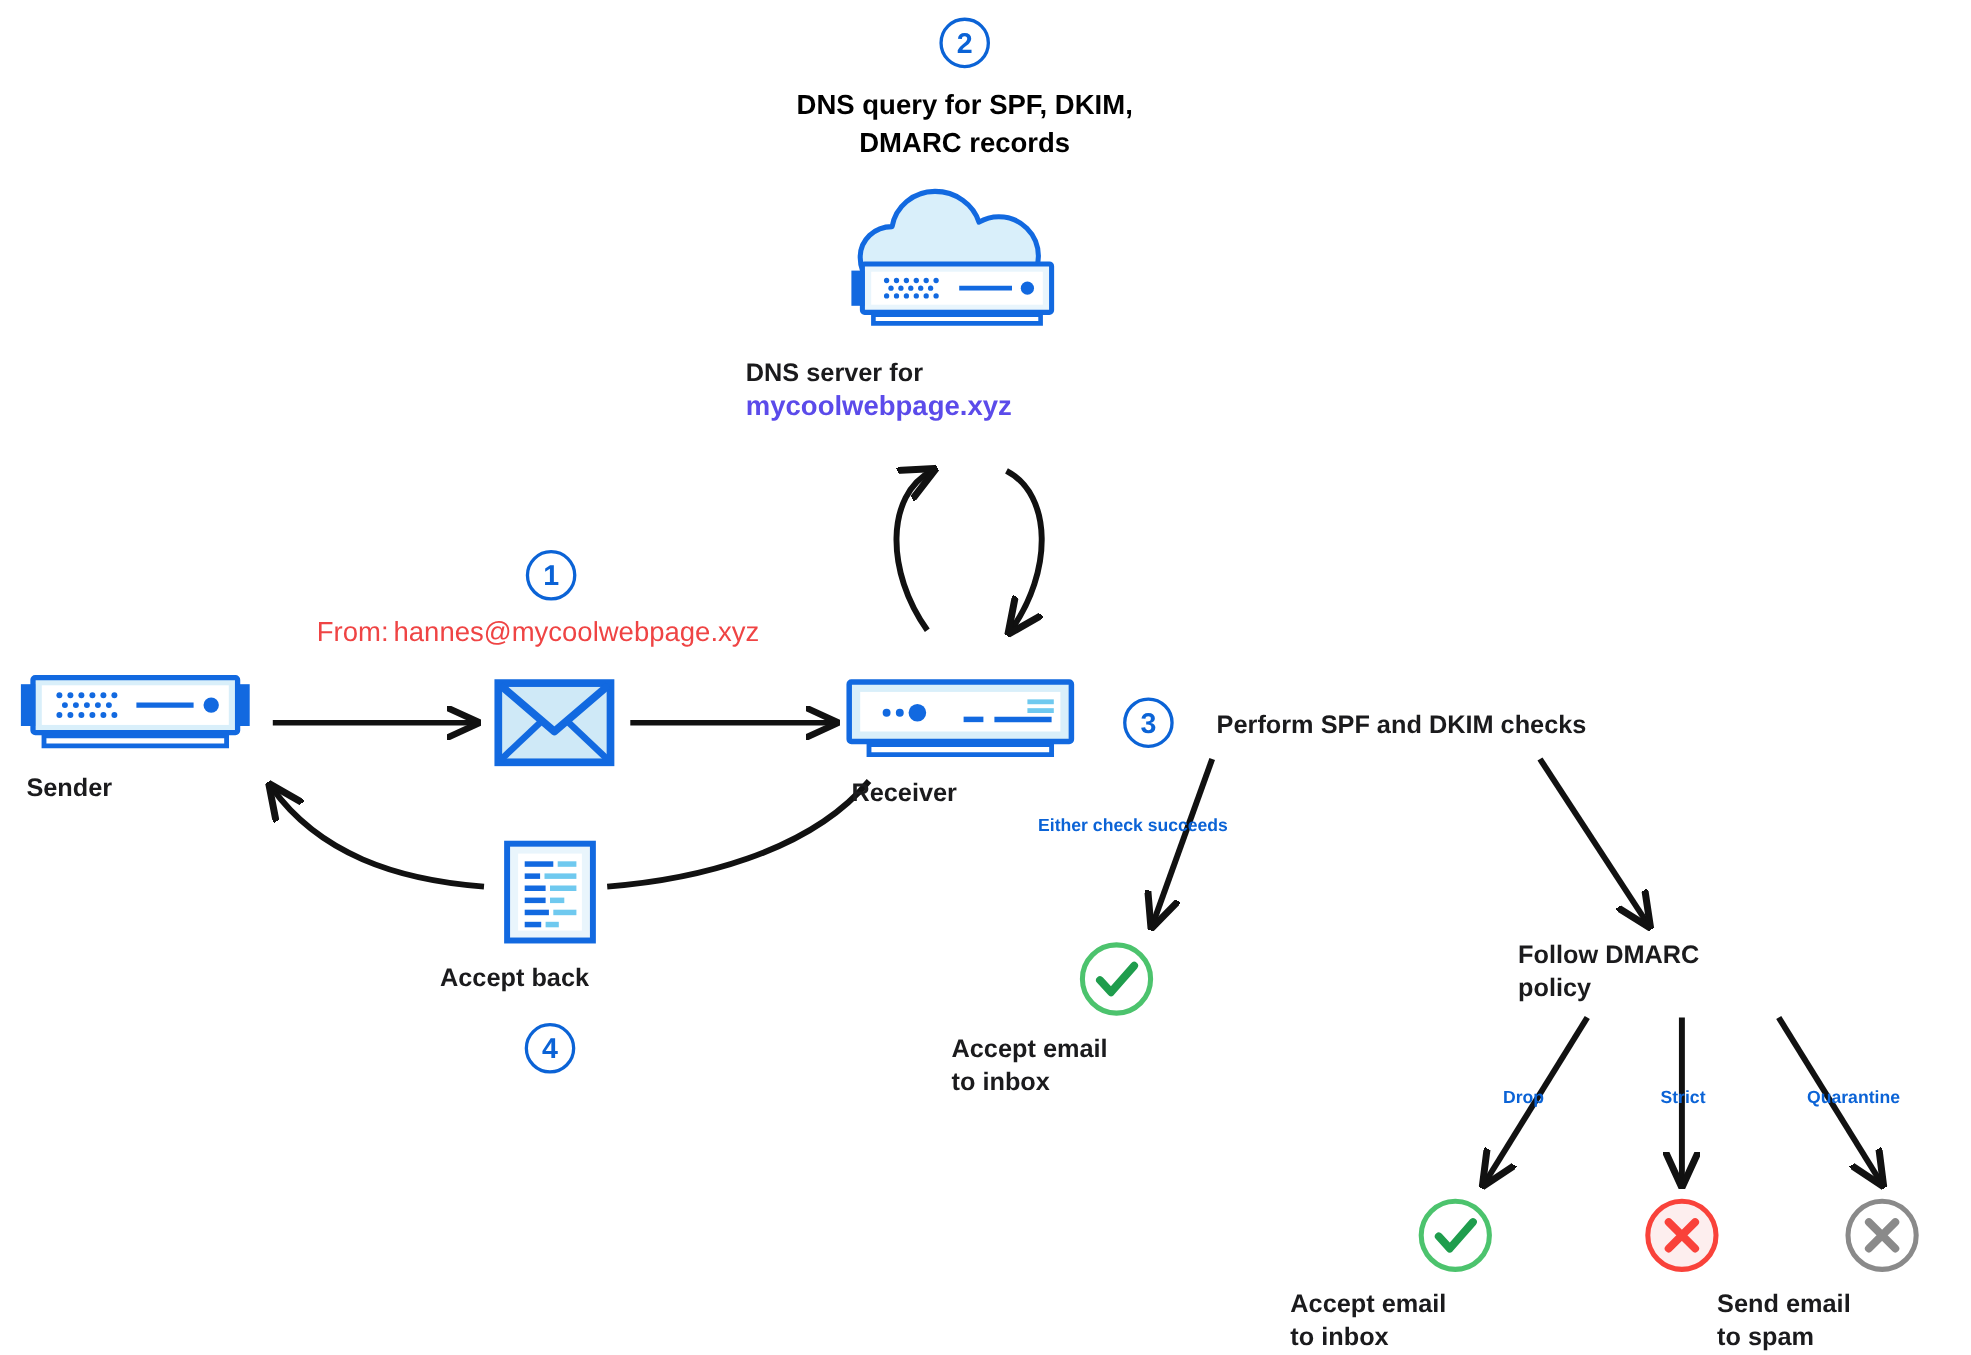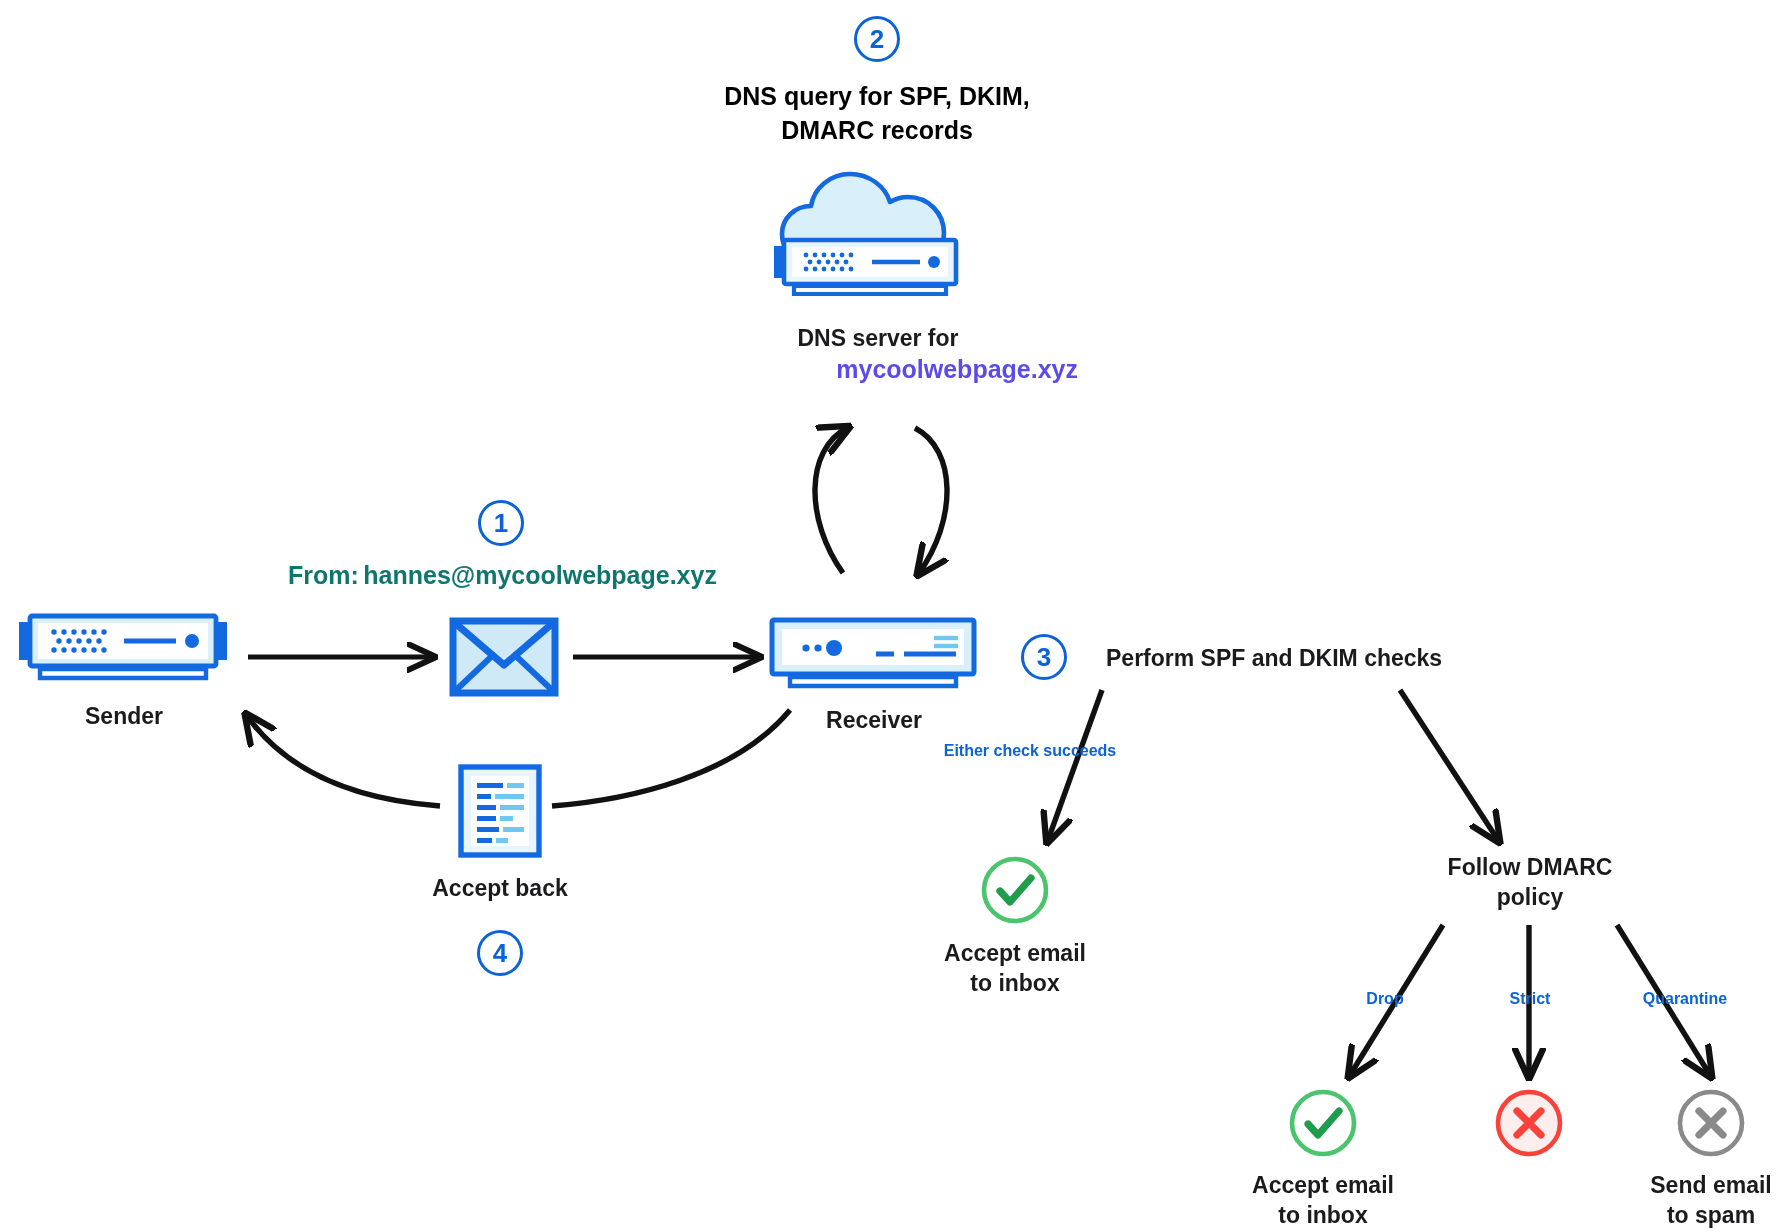--- a/index.html
+++ b/index.html
@@ -28,47 +28,47 @@
     font-size: 25px;
     font-weight: bold;
     line-height: 1.34;
     text-align: center;
     color: #000000;
     white-space: pre-line;
   }
   .t-label {
     font-size: 23px;
     font-weight: bold;
-    text-align: center;
+    text-align: left;
     color: #1b1b1d;
     line-height: 1.32;
     white-space: pre-line;
   }
   .t-blue {
     font-size: 16px;
     font-weight: bold;
     text-align: center;
     color: #0b63d6;
     line-height: 1.32;
     white-space: nowrap;
   }
   .t-purple {
     color: #5b4bea;
   }
   .t-from {
     font-size: 25px;
-    font-weight: bold;
-    color: #0f766e;
+    font-weight: normal;
+    color: #ef4444;
     white-space: nowrap;
   }
   .t-domain {
     font-size: 25px;
     font-weight: bold;
     color: #5b4bea;
-    text-align: right;
+    text-align: left;
     white-space: nowrap;
   }
 
   
   .step {
     width: 46px;
     height: 46px;
     border: 3.5px solid #0b63d6;
     border-radius: 50%;
     color: #0b63d6;

